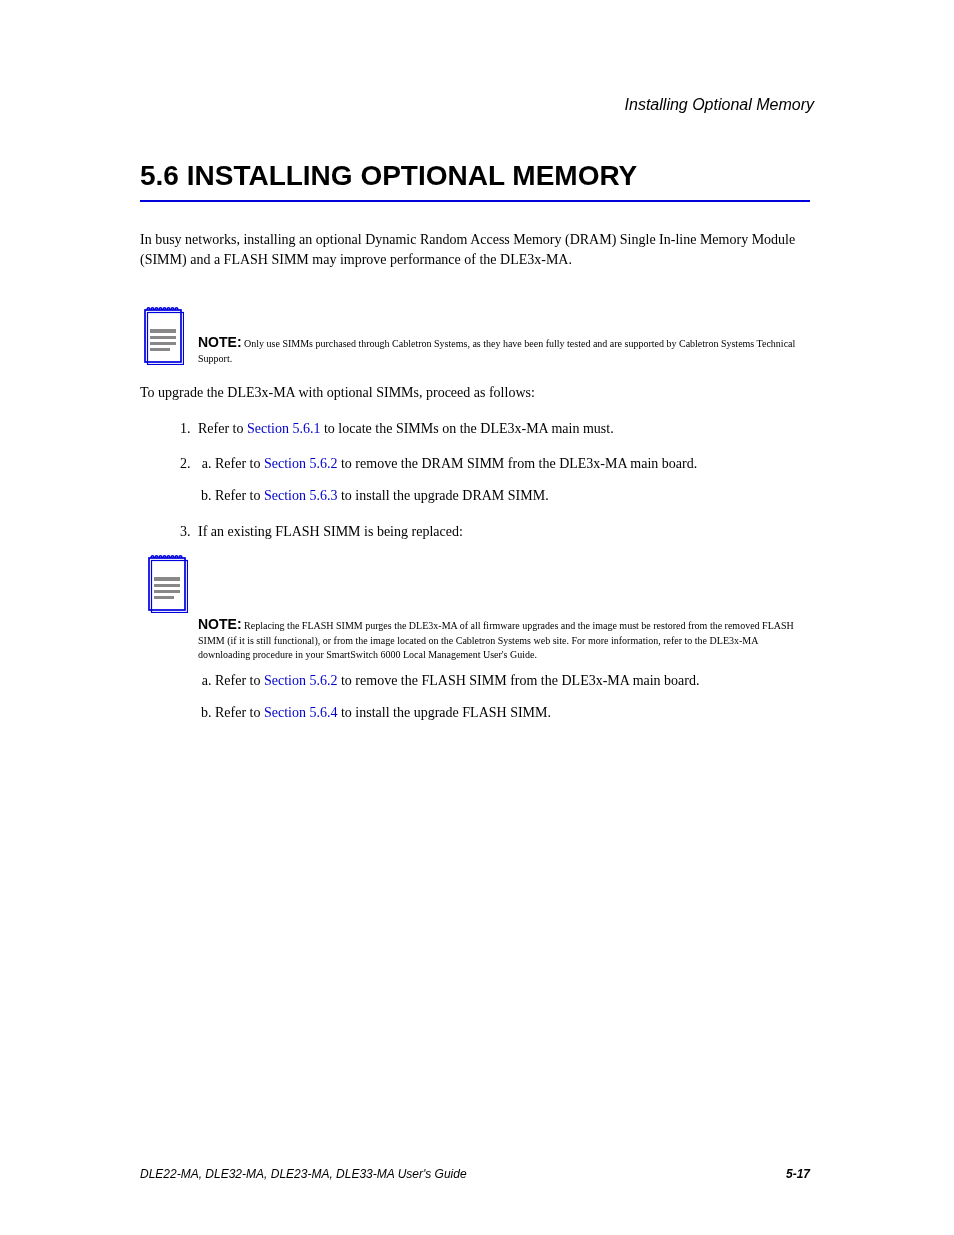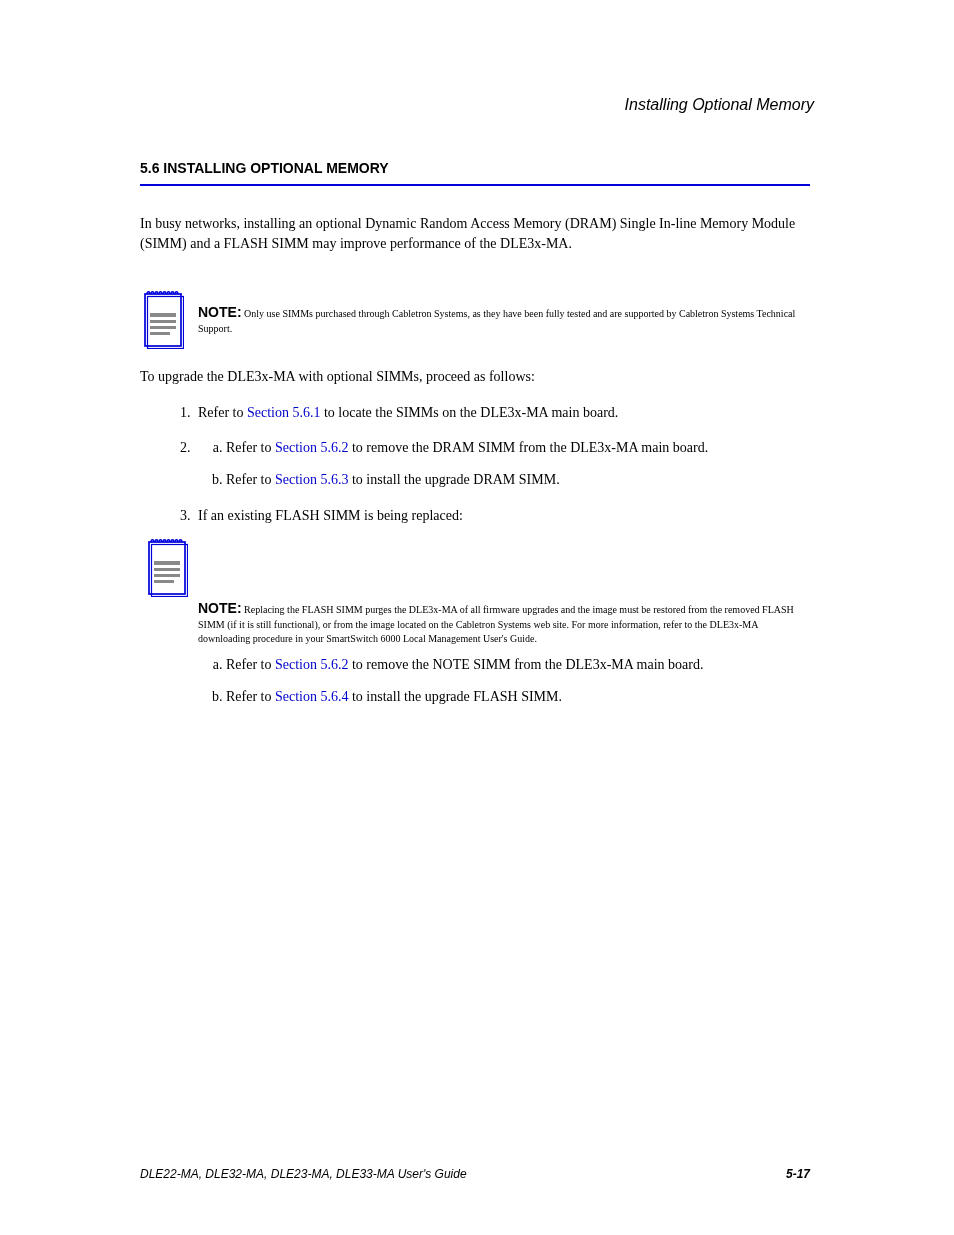--- a/index.html
+++ b/index.html
@@ -13,34 +13,34 @@
   }
   .content {
     position: absolute;
     left: 140px;
     top: 160px;
     width: 670px;
   }
   .section-title {
     font-family: Arial, Helvetica, sans-serif;
     font-weight: bold;
-    font-size: 14px;
+    font-size: 28px;
     color: #000000;
     padding-bottom: 8px;
     border-bottom: 2px solid #0000dd;
     margin-bottom: 28px;
   }
   .intro {
     font-size: 14px;
     line-height: 1.4;
     margin-bottom: 34px;
   }
   .note-block {
     display: flex;
-    align-items: center;
+    align-items: flex-end;
     margin-bottom: 18px;
   }
   .note-icon {
     width: 44px;
     flex-shrink: 0;
     margin-right: 14px;
   }
   .note-icon svg { display: block; }
   .note-text {
     font-size: 10px;
@@ -72,21 +72,21 @@
   .step-note {
     display: flex;
     align-items: flex-start;
     margin-top: 10px;
     margin-bottom: 10px;
     flex-direction: column;
   }
   .step-note .note-icon { margin-left: -54px; }
   .sub {
     list-style: lower-alpha;
-    margin-left: 28px;
+    margin-left: 17px;
     margin-top: 8px;
   }
   .sub > li { margin-bottom: 12px; }
   .bold { font-weight: bold; }
   .link { color: #0000cc; }
   .running-header {
     position: absolute;
     top: 96px;
     right: 140px;
     font-family: Arial, Helvetica, sans-serif;
@@ -143,21 +143,21 @@
       <span class="note-label">NOTE:</span><span> Only use SIMMs purchased through Cabletron Systems, as they have been fully tested and are supported by Cabletron Systems Technical Support.</span>
     </div>
   </div>
 
   <p class="steps-lead">To upgrade the DLE3x-MA with optional SIMMs, proceed as follows:</p>
 
   <ol class="steps">
 
     <li>
       <p>
-        <span>Refer to </span><span class="link">Section 5.6.1</span><span> to locate the SIMMs on the DLE3x-MA main board.</span>
+        <span>Refer to </span><span class="link">Section 5.6.1</span><span> to locate the SIMMs on the DLE3x-MA main must.</span>
       </p>
     </li>
 
     <li>
       <ol class="sub">
         <li>
           <span>Refer to </span><span class="link">Section 5.6.2</span><span> to remove the DRAM SIMM from the DLE3x-MA main board.</span>
         </li>
         <li>
           <span>Refer to </span><span class="link">Section 5.6.3</span><span> to install the upgrade DRAM SIMM.</span>
@@ -189,21 +189,21 @@
             <rect x="10" y="45" width="20" height="3" fill="#888888"></rect>
           </svg>
         </div>
         <div class="note-text">
           <span class="note-label">NOTE:</span><span> Replacing the FLASH SIMM purges the DLE3x-MA of all firmware upgrades and the image must be restored from the removed FLASH SIMM (if it is still functional), or from the image located on the Cabletron Systems web site. For more information, refer to the DLE3x-MA downloading procedure in your SmartSwitch 6000 Local Management User's Guide.</span>
         </div>
       </div>
 
       <ol class="sub">
         <li>
-          <span>Refer to </span><span class="link">Section 5.6.2</span><span> to remove the NOTE SIMM from the DLE3x-MA main board.</span>
+          <span>Refer to </span><span class="link">Section 5.6.2</span><span> to remove the FLASH SIMM from the DLE3x-MA main board.</span>
         </li>
         <li>
           <span>Refer to </span><span class="link">Section 5.6.4</span><span> to install the upgrade FLASH SIMM.</span>
         </li>
       </ol>
     </li>
 
   </ol>
 
 </div>

